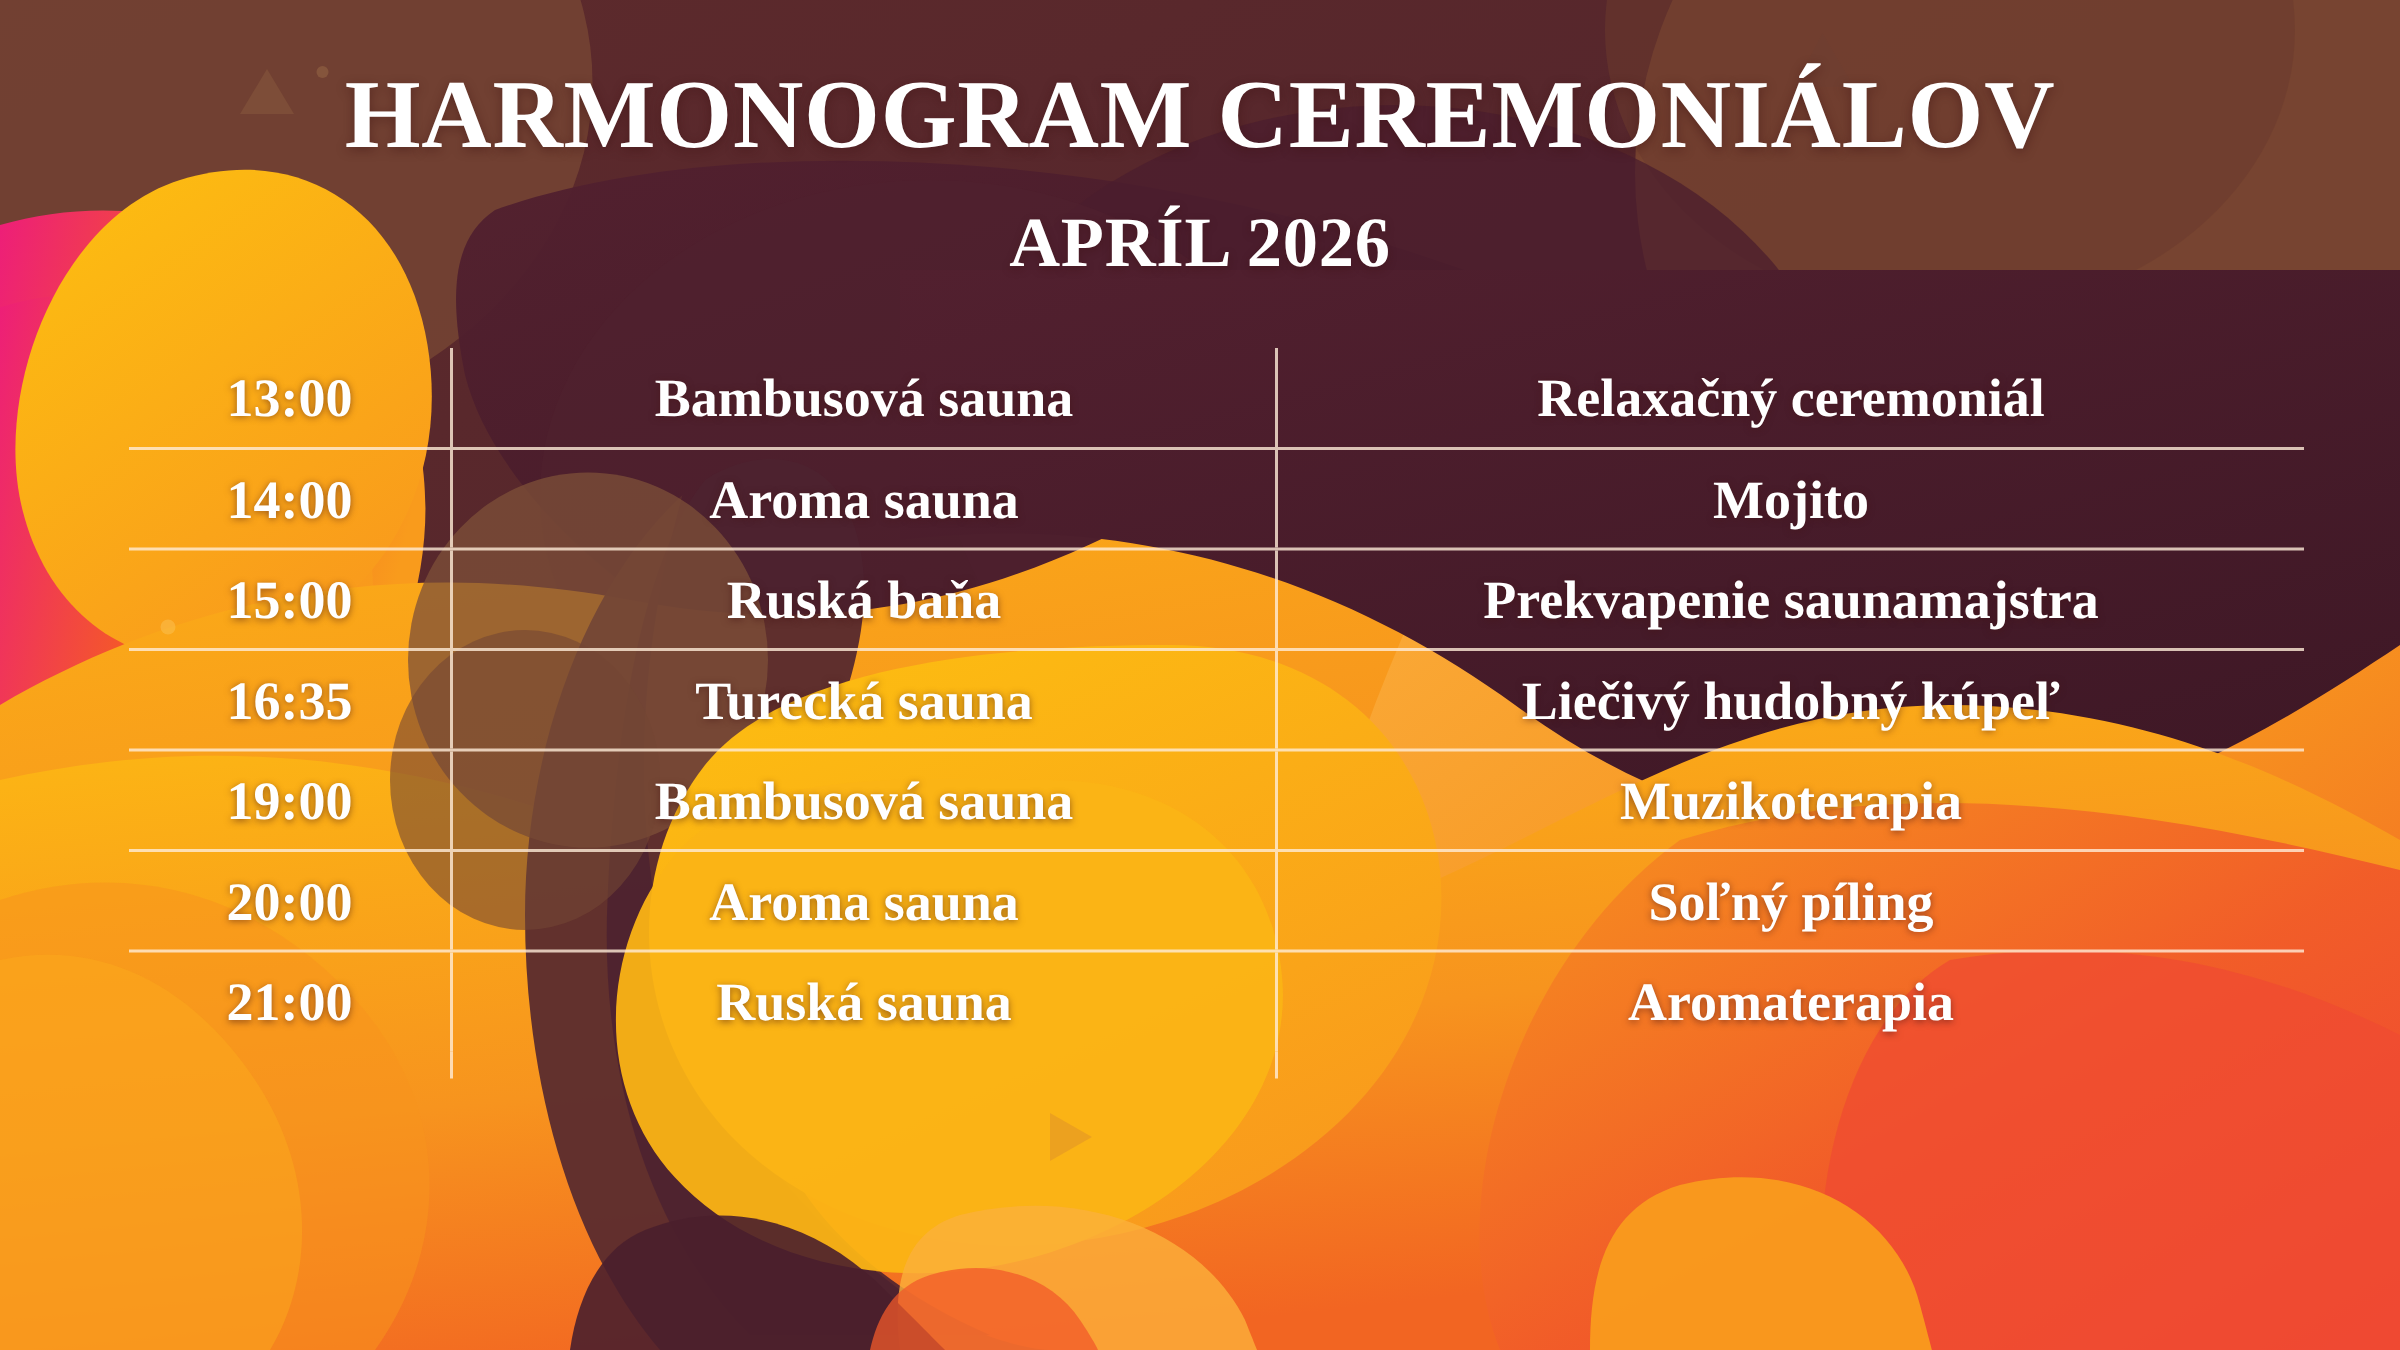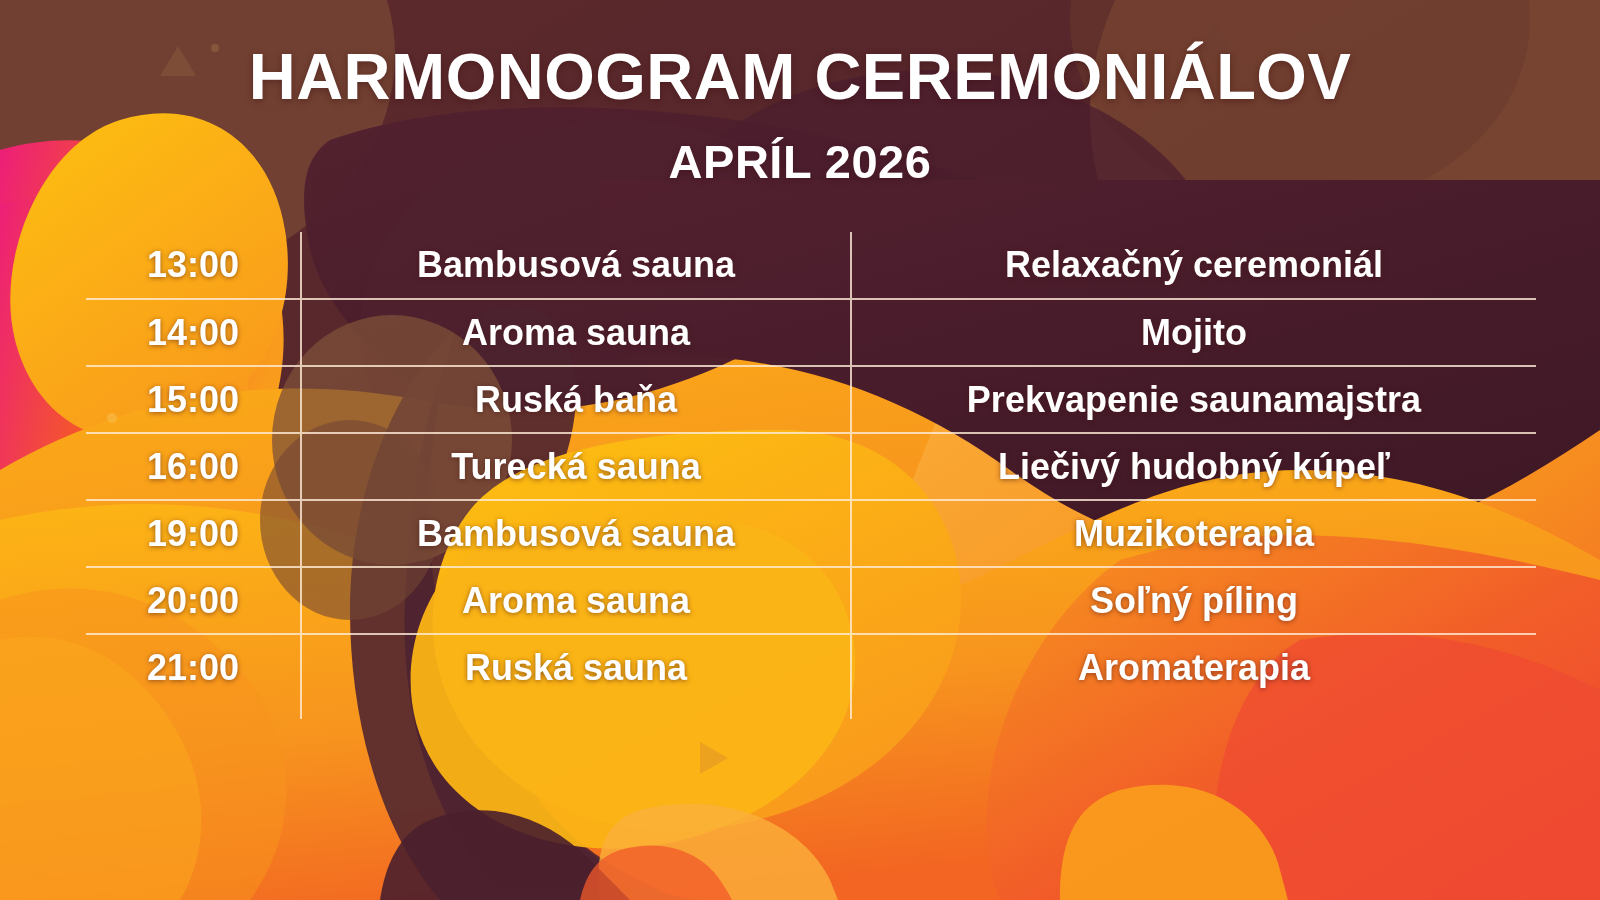--- a/index.html
+++ b/index.html
@@ -5,21 +5,21 @@
   html, body {
     margin: 0;
     padding: 0;
     background: #000;
   }
   #poster {
     position: relative;
     width: 1600px;
     height: 900px;
     overflow: hidden;
-    font-family: Liberation Sans, sans-serif;
+    font-family: Liberation Serif, serif;
     background: #404040;
   }
 
   
   #bg-art {
     position: absolute;
     inset: 0;
     width: 100%;
     height: 100%;
     display: block;
@@ -257,21 +257,21 @@
           <td class="col-time">14:00</td>
           <td class="col-sauna">Aroma sauna</td>
           <td class="col-event">Mojito</td>
         </tr>
         <tr>
           <td class="col-time">15:00</td>
           <td class="col-sauna">Ruská baňa</td>
           <td class="col-event">Prekvapenie saunamajstra</td>
         </tr>
         <tr>
-          <td class="col-time">16:00</td>
+          <td class="col-time">16:35</td>
           <td class="col-sauna">Turecká sauna</td>
           <td class="col-event">Liečivý hudobný kúpeľ</td>
         </tr>
         <tr>
           <td class="col-time">19:00</td>
           <td class="col-sauna">Bambusová sauna</td>
           <td class="col-event">Muzikoterapia</td>
         </tr>
         <tr>
           <td class="col-time">20:00</td>

